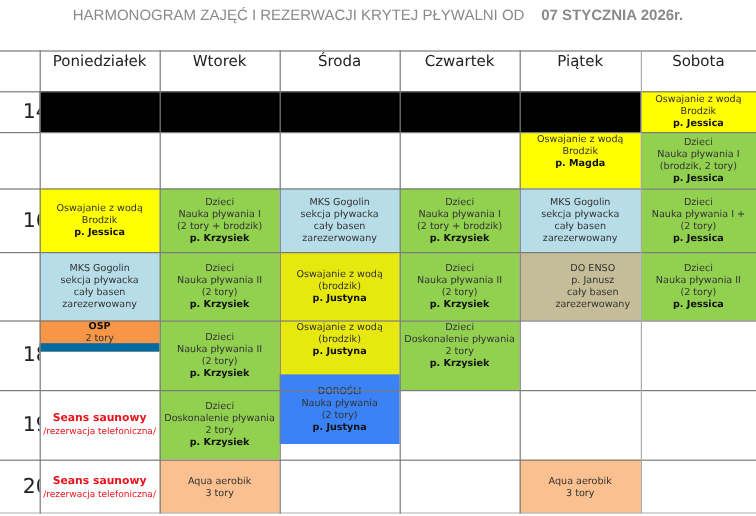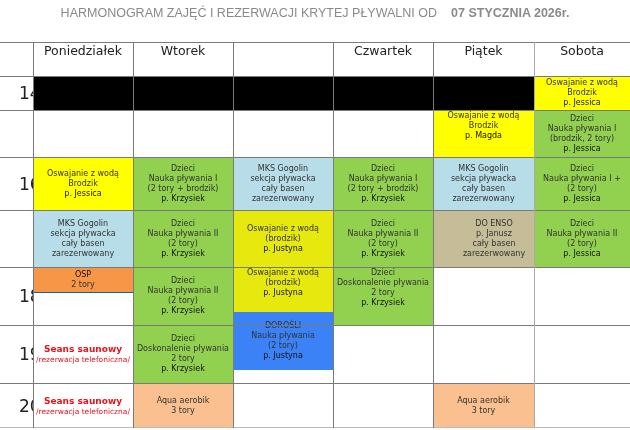--- a/index.html
+++ b/index.html
@@ -6,35 +6,36 @@
   body { width: 630px; height: 430px; position: relative; overflow: hidden; font-family: "Liberation Sans", sans-serif; }
   .title { position: absolute; top: 6px; left: 0; width: 630px; text-align: center; font-size: 12.5px; color: #8a8a8a; letter-spacing: 0px; white-space: nowrap; }
   .title .title-main { font-family: "Liberation Sans", sans-serif; }
   .title .title-date { font-weight: bold; margin-left: 14px; }
   .grid { position: absolute; left: 0; top: 42px; width: 630px; height: 386px; border-radius: 25px; }
   .cell { position: absolute; box-sizing: border-box; display: flex; flex-direction: column; align-items: center; justify-content: center; text-align: center; font-family: "DejaVu Sans", sans-serif; font-size: 8px; line-height: 10px; color: #333; overflow: hidden; }
   .hline { position: absolute; height: 1px; background: #7a7a7a; }
   .vline { position: absolute; width: 1px; background: #7a7a7a; }
   .day-head { font-family: "DejaVu Sans", sans-serif; font-size: 12.5px; color: #222; justify-content: flex-start; padding-top: 4px; }
   .time { font-family: "DejaVu Sans", sans-serif; font-size: 17px; color: #222; align-items: flex-start; padding-left: 19px; }
-  .bold { font-weight: normal; color: #111; }
+  .bold { font-weight: bold; color: #111; }
   .red-bold { font-weight: bold; color: #e8141b; font-size: 9px; line-height: 12px; }
   .red-small { color: #e8141b; font-size: 7.5px; }
 </style>
 </head>
 <body>
 
 <div class="title">
   <span class="title-main">HARMONOGRAM ZAJĘĆ I REZERWACJI KRYTEJ PŁYWALNI OD</span><span class="title-date">07 STYCZNIA  2026r.</span>
 </div>
 
 <div class="grid">
 
   <div class="cell day-head" style="left:33px;top:0;width:100px;height:34px;">Poniedziałek</div>
   <div class="cell day-head" style="left:133px;top:0;width:100px;height:34px;">Wtorek</div>
+  <div class="cell day-head" style="left:233px;top:0;width:100px;height:34px;">Środa</div>
   <div class="cell day-head" style="left:333px;top:0;width:100px;height:34px;">Czwartek</div>
   <div class="cell day-head" style="left:433px;top:0;width:101px;height:34px;">Piątek</div>
   <div class="cell day-head" style="left:534px;top:0;width:96px;height:34px;">Sobota</div>
 
   <div class="cell time" style="left:0;top:34px;width:33px;height:34px;">14:00</div>
   <div class="cell time" style="left:0;top:115px;width:33px;height:53px;">16:00</div>
   <div class="cell time" style="left:0;top:168px;width:17px;height:57px;">17:00</div>
   <div class="cell time" style="left:0;top:225px;width:33px;height:58px;">18:00</div>
   <div class="cell time" style="left:0;top:283px;width:33px;height:58px;">19:00</div>
   <div class="cell time" style="left:0;top:341px;width:33px;height:45px;">20:00</div>
@@ -123,21 +124,21 @@
     <span>cały basen</span>
     <span>zarezerwowany</span>
   </div>
   <div class="cell" style="left:534px;top:168px;width:96px;height:57px;background:#92d050;">
     <span>Dzieci</span>
     <span>Nauka pływania II</span>
     <span>(2 tory)</span>
     <span class="bold">p. Jessica</span>
   </div>
 
-  <div class="cell" style="left:33px;top:225px;width:100px;height:26px;background:#f79646;border-bottom:1px solid #0369a1;">
+  <div class="cell" style="left:33px;top:225px;width:100px;height:26px;background:#f79646;border-bottom:7px solid #0369a1;">
     <span class="bold">OSP</span>
     <span>2 tory</span>
   </div>
   <div class="cell" style="left:133px;top:225px;width:100px;height:58px;background:#92d050;">
     <span>Dzieci</span>
     <span>Nauka pływania  II</span>
     <span>(2 tory)</span>
     <span class="bold">p. Krzysiek</span>
   </div>
   <div class="cell" style="left:233px;top:225px;width:100px;height:58px;background:#e6e80e;justify-content:flex-start;padding-top:1px;">

